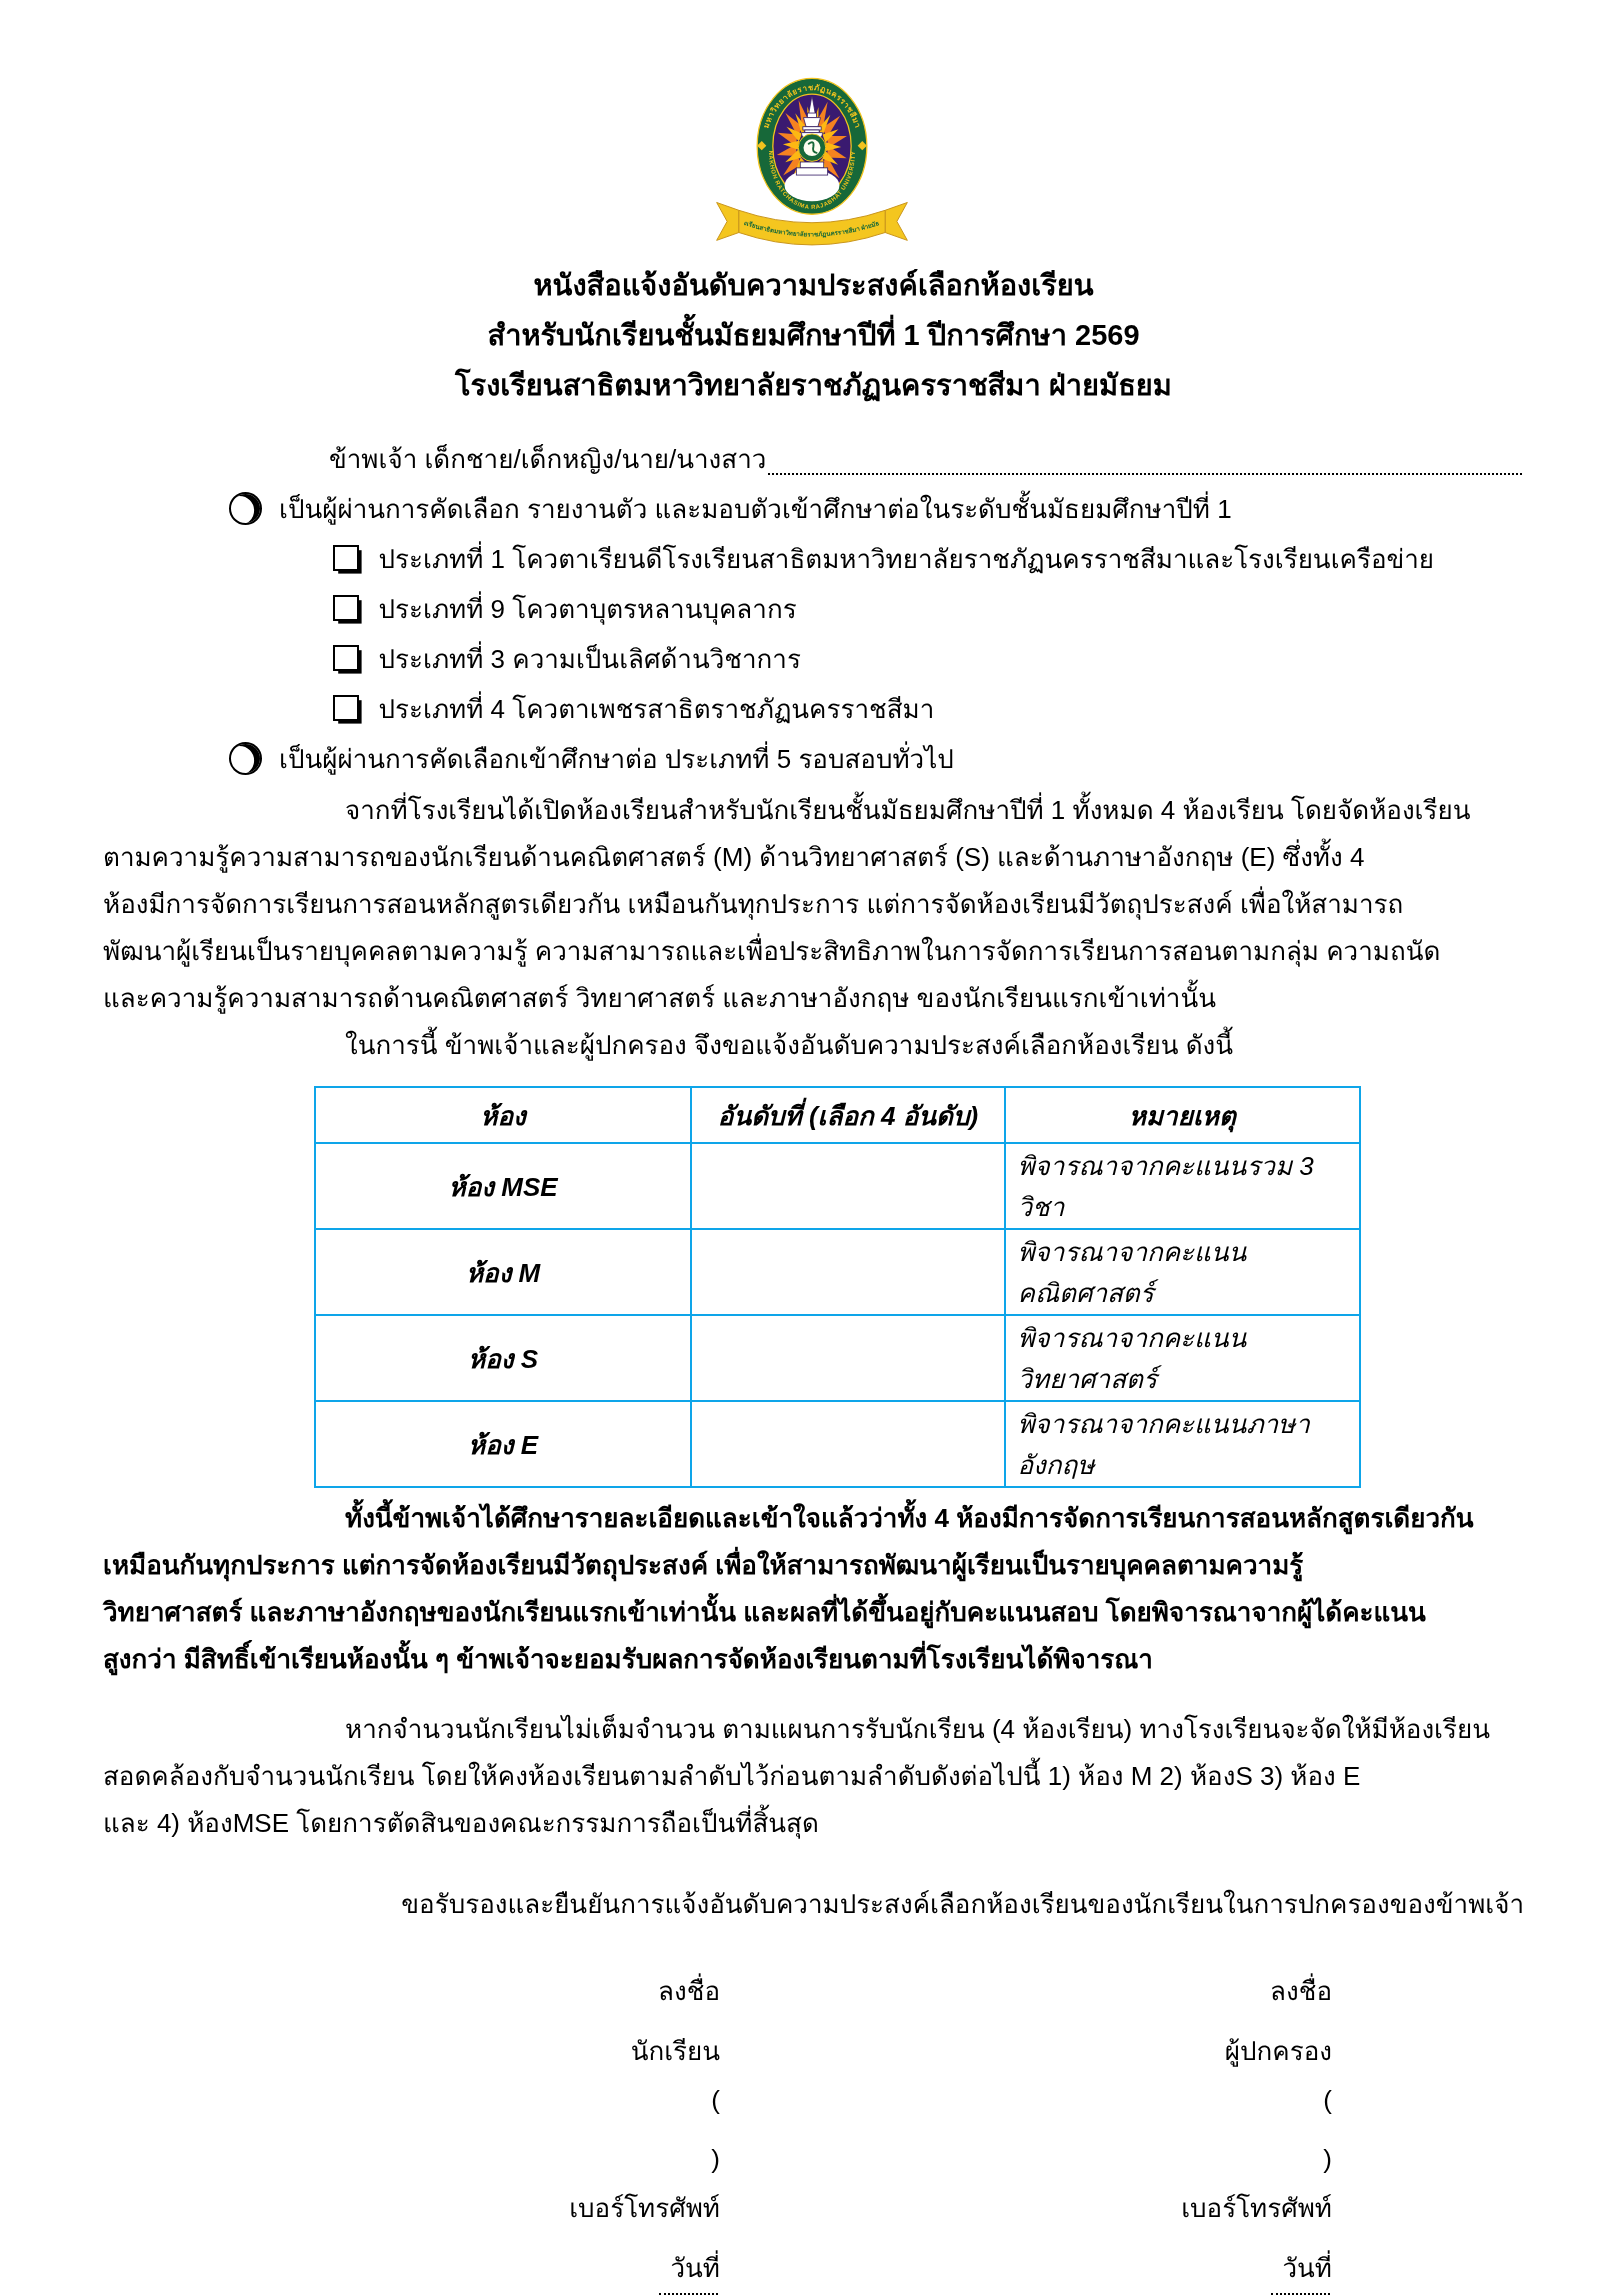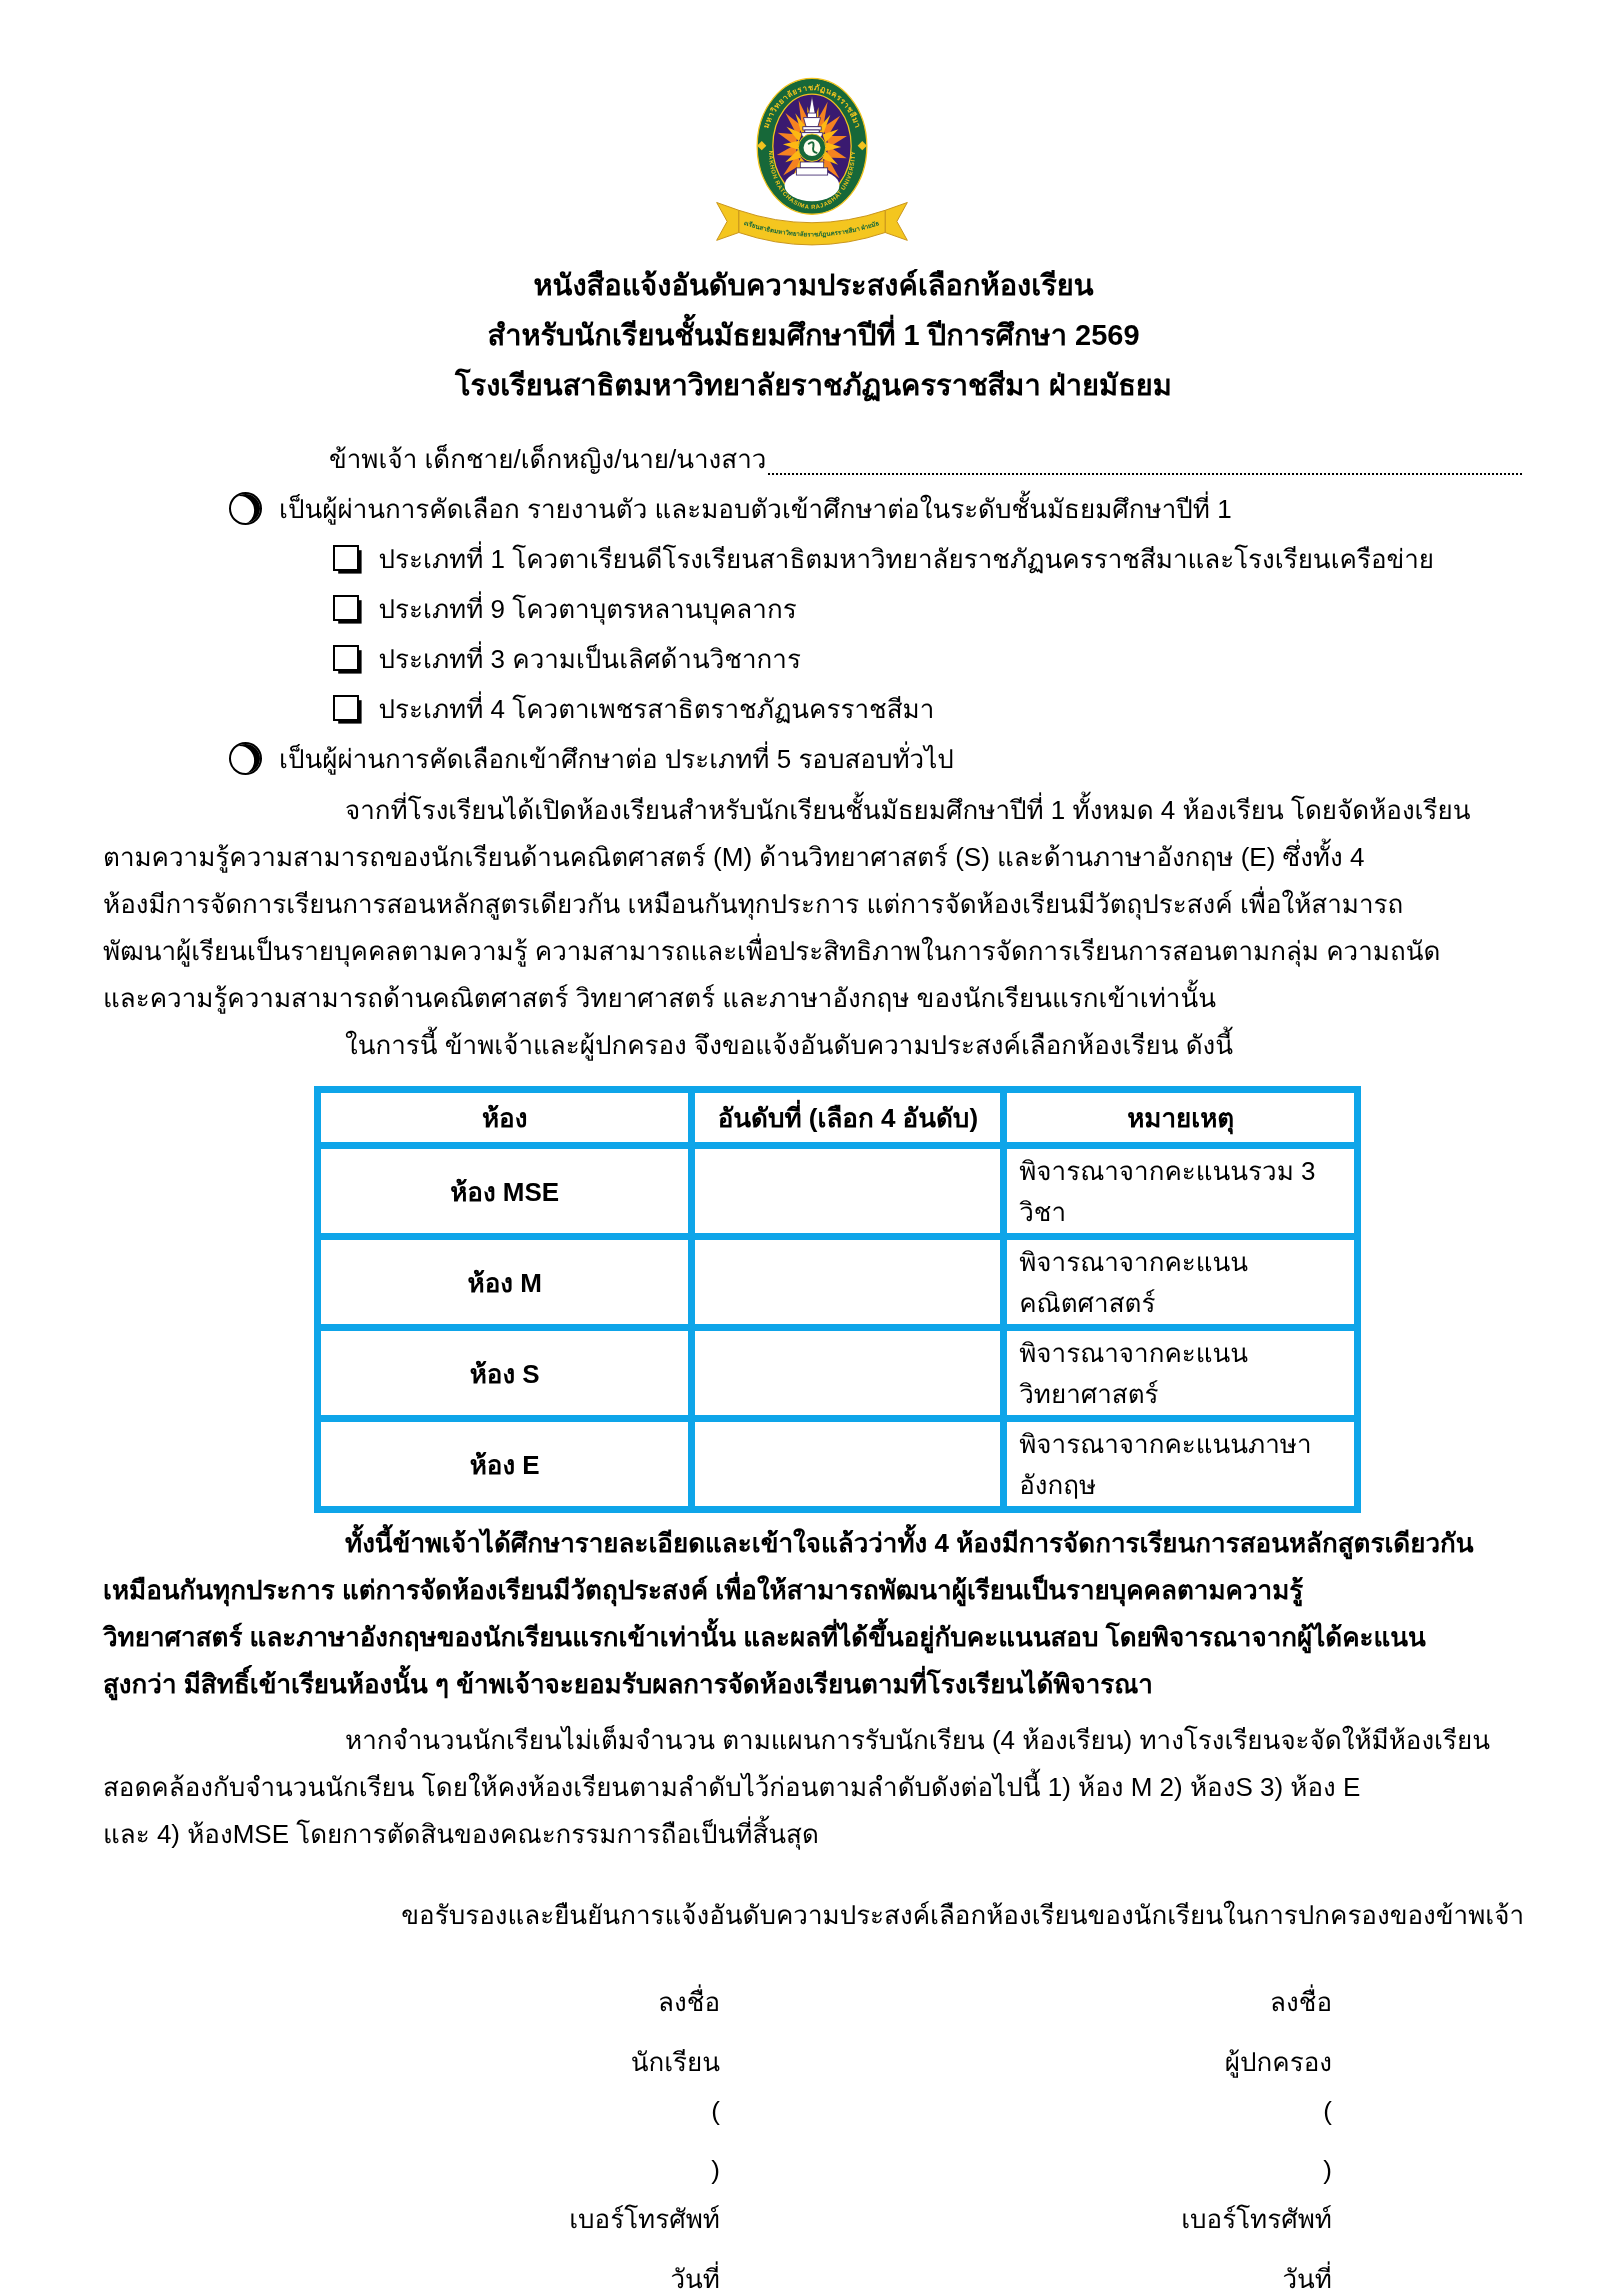--- a/index.html
+++ b/index.html
@@ -41,21 +41,21 @@
   }
   
   .para{margin-top:3.9px;}
   .pline{line-height:47px;white-space:nowrap;}
   .indent{text-indent:242px;}
   
   table.pref{
     border-collapse:collapse;margin:17px 0 0 211px;
     width:1047px;table-layout:fixed;
   }
-  table.pref th,table.pref td{border:7px solid #0ea5e9;box-sizing:border-box;}
+  table.pref th,table.pref td{border:2px solid #0ea5e9;box-sizing:border-box;font-style:italic;}
   table.pref th{height:56px;font-size:26px;font-weight:bold;text-align:center;}
   table.pref td{height:50px;font-size:26px;}
   .col-room{width:36%;}.col-rank{width:30%;}.col-note{width:34%;}
   td.room{font-weight:bold;text-align:center;}
   td.note{text-align:left;padding-left:11.8px;}
   td.rank{background:#fff;}
   
   .certify{margin-top:34px;text-align:right;line-height:47px;white-space:nowrap;}
   .sigs{display:flex;margin:39px 0 0 193px;}
   .sig-block{width:424px;flex:none;}
@@ -244,21 +244,21 @@
       </tbody>
     </table>
 
     <div class="para" style="margin-top:7px;font-weight:bold;">
       <div class="pline indent">ทั้งนี้ข้าพเจ้าได้ศึกษารายละเอียดและเข้าใจแล้วว่าทั้ง 4 ห้องมีการจัดการเรียนการสอนหลักสูตรเดียวกัน</div>
       <div class="pline">เหมือนกันทุกประการ แต่การจัดห้องเรียนมีวัตถุประสงค์ เพื่อให้สามารถพัฒนาผู้เรียนเป็นรายบุคคลตามความรู้</div>
       <div class="pline">วิทยาศาสตร์ และภาษาอังกฤษของนักเรียนแรกเข้าเท่านั้น และผลที่ได้ขึ้นอยู่กับคะแนนสอบ โดยพิจารณาจากผู้ได้คะแนน</div>
       <div class="pline">สูงกว่า มีสิทธิ์เข้าเรียนห้องนั้น ๆ ข้าพเจ้าจะยอมรับผลการจัดห้องเรียนตามที่โรงเรียนได้พิจารณา</div>
     </div>
 
-    <div class="para" style="margin-top:9px;">
+    <div class="para" style="margin-top:23px;">
       <div class="pline indent">หากจำนวนนักเรียนไม่เต็มจำนวน ตามแผนการรับนักเรียน (4 ห้องเรียน)  ทางโรงเรียนจะจัดให้มีห้องเรียน</div>
       <div class="pline">สอดคล้องกับจำนวนนักเรียน โดยให้คงห้องเรียนตามลำดับไว้ก่อนตามลำดับดังต่อไปนี้ 1) ห้อง M 2) ห้องS 3) ห้อง E</div>
       <div class="pline">และ 4) ห้องMSE โดยการตัดสินของคณะกรรมการถือเป็นที่สิ้นสุด</div>
     </div>
 
     <div class="certify">ขอรับรองและยืนยันการแจ้งอันดับความประสงค์เลือกห้องเรียนของนักเรียนในการปกครองของข้าพเจ้า</div>
 
     <div class="sigs">
 
       <div class="sig-block">

